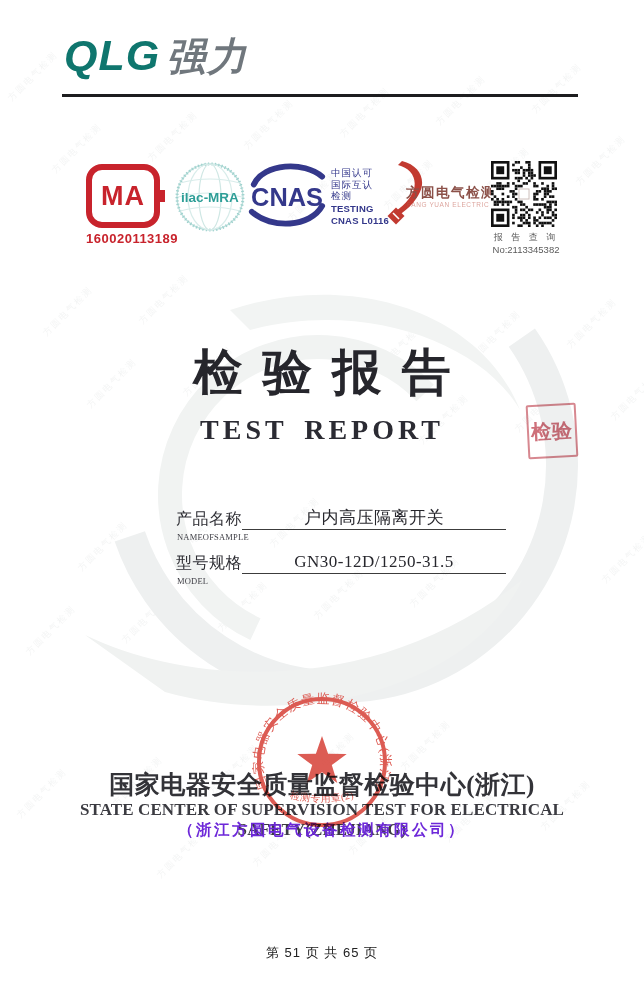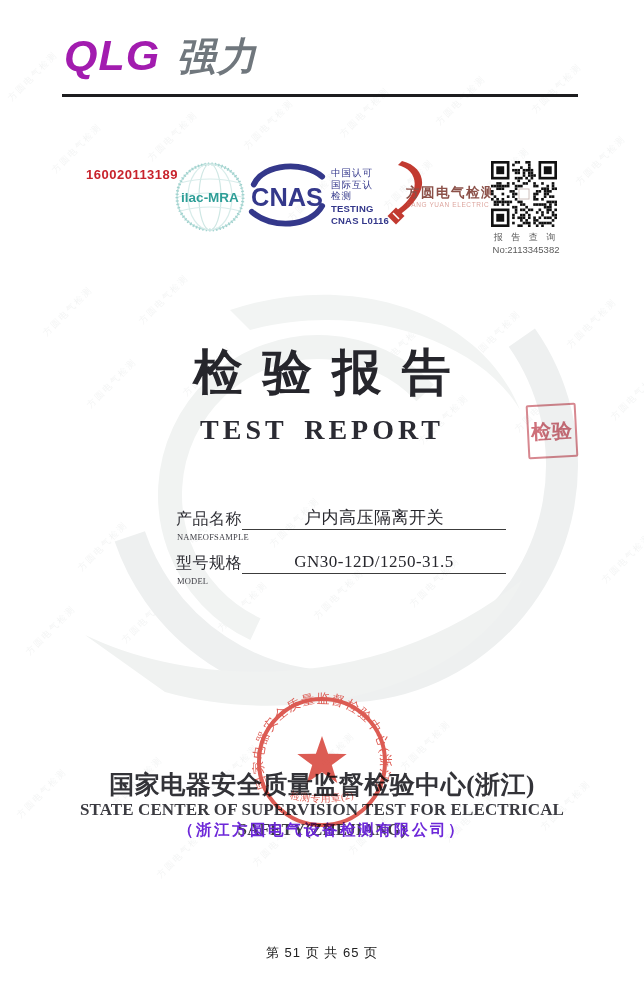--- a/index.html
+++ b/index.html
@@ -10,23 +10,23 @@
   
   .watermark{position:absolute;left:50px;top:250px;width:540px;height:500px;z-index:0;}
   .noise{position:absolute;inset:0;z-index:0;overflow:hidden;}
   .noise span{position:absolute;transform:rotate(-45deg);font-size:9px;
               color:rgba(125,130,138,0.09);letter-spacing:2px;white-space:nowrap;}
 
   
   .header{position:absolute;left:0;top:0;width:100%;z-index:2;}
   .logo{position:absolute;left:64px;top:30px;white-space:nowrap;}
   .logo-latin{font-family:"Liberation Sans",sans-serif;font-weight:bold;font-style:italic;
-              font-size:43px;color:#a21caf;letter-spacing:1px;text-align:right;}
+              font-size:43px;color:#0f766e;letter-spacing:1px;text-align:right;}
   .logo-cn{font-family:"Liberation Sans",sans-serif;font-weight:bold;font-style:italic;
-           font-size:39px;color:#70777d;margin-left:16px;letter-spacing:2px;}
+           font-size:39px;color:#70777d;margin-left:6px;letter-spacing:2px;}
   .header-rule{position:absolute;left:62px;top:94px;width:516px;height:3px;background:#1d1d1f;}
 
   
   .cert-row{position:absolute;left:0;top:0;width:100%;z-index:2;}
   .cma{position:absolute;left:86px;top:164px;width:152px;}
   .cma-box{position:relative;width:62px;height:52px;border:6px solid #c8232c;border-radius:16px;
            display:flex;align-items:center;justify-content:center;color:#c8232c;
            font-weight:bold;font-size:27px;letter-spacing:1px;font-family:"Liberation Sans",sans-serif;}
   .cma-box::after{content:"";position:absolute;right:-11px;top:20px;width:9px;height:12px;background:#c8232c;}
   .cma-number{margin-top:3px;color:#c8232c;font-weight:bold;font-size:13px;letter-spacing:0.5px;}
@@ -152,20 +152,23 @@
   <div class="header">
     <div class="logo">
       <span class="logo-latin">QLG</span><span class="logo-cn">强力</span>
     </div>
     <div class="header-rule"></div>
   </div>
 
   <div class="cert-row">
 
     <div class="cma">
+      <div class="cma-box">
+        <span>MA</span>
+      </div>
       <div class="cma-number">160020113189</div>
     </div>
 
     <div class="ilac">
       <svg viewBox="0 0 72 72">
         <circle cx="36" cy="36" r="33" fill="none" stroke="#bfe0dd" stroke-width="1.4"></circle>
         <circle cx="36" cy="36" r="33" fill="none" stroke="#9fd2ce" stroke-width="3" stroke-dasharray="1.2 2.2" transform="rotate(30 36 36)"></circle>
         <ellipse cx="36" cy="36" rx="11" ry="33" fill="none" stroke="#cfe7e4" stroke-width="1.2"></ellipse>
         <ellipse cx="36" cy="36" rx="22" ry="33" fill="none" stroke="#d8ecea" stroke-width="1.2"></ellipse>
         <path d="M6,22 Q36,14 66,22 M4,36 Q36,28 68,36 M6,50 Q36,42 66,50" fill="none" stroke="#d8ecea" stroke-width="1.2"></path>

